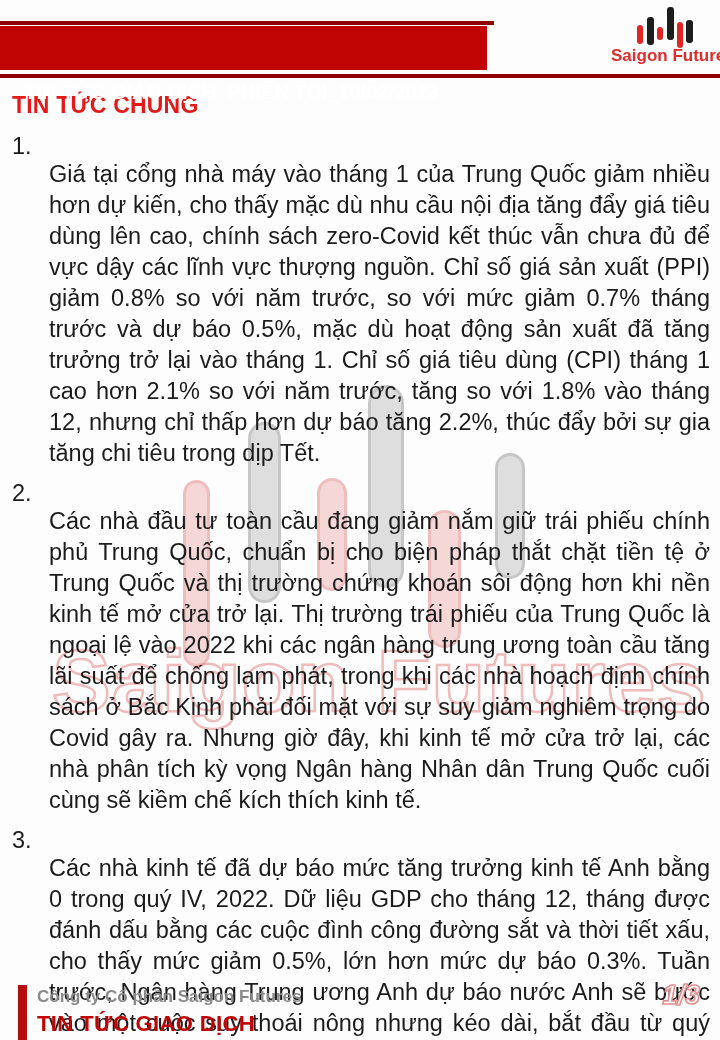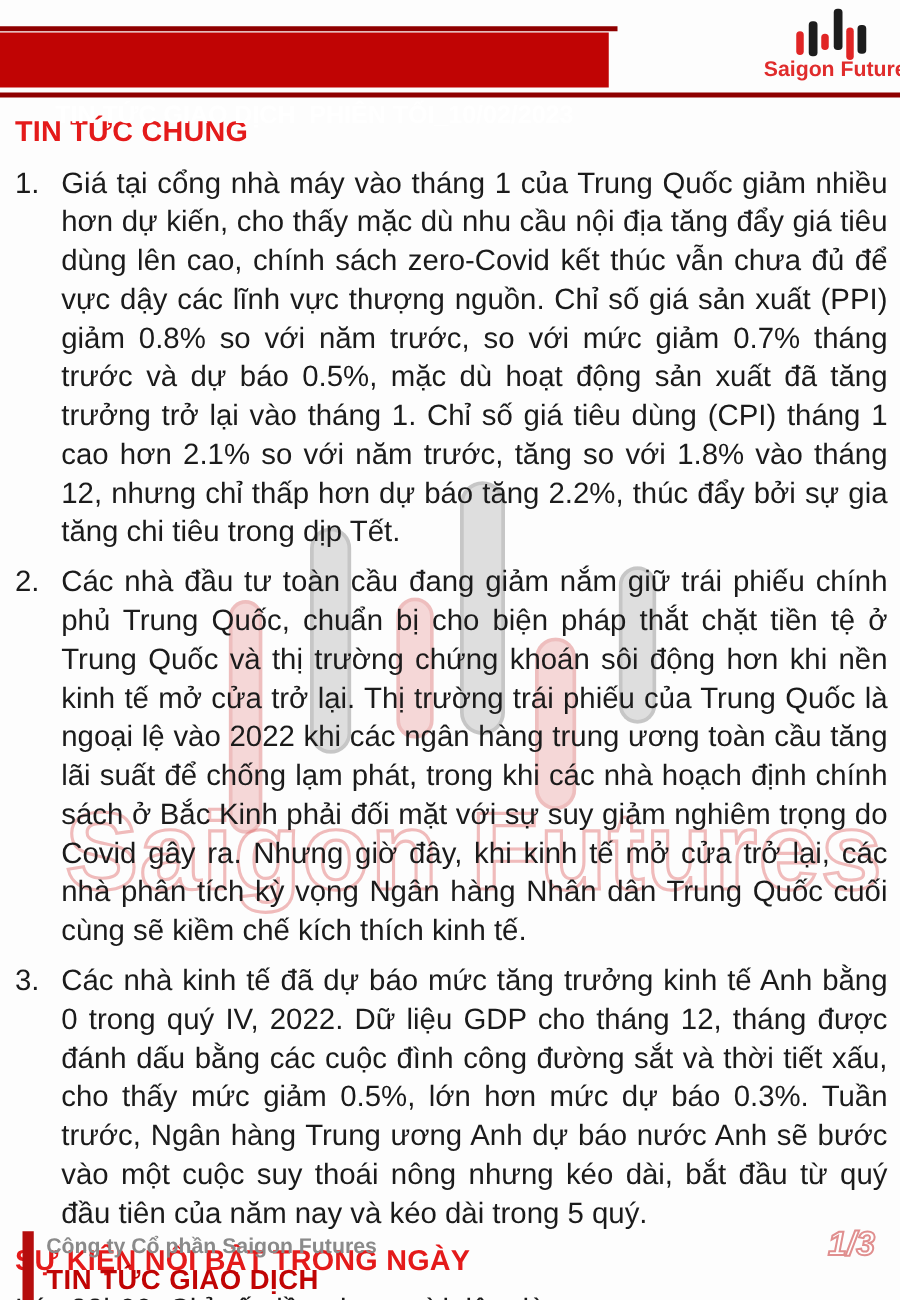--- a/index.html
+++ b/index.html
@@ -28,21 +28,21 @@
     color: rgba(255,255,255,0.0);
     -webkit-text-stroke: 2.5px rgba(222,95,95,0.42);
   }
 
   
   .hdr-topline { position: absolute; left: 0; top: 21px; width: 494px; height: 4px; background: #8f0000; z-index: 2; }
   .hdr-bar {
     position: absolute; left: 0; top: 26px; width: 487px; height: 44px;
     background: #c00404; z-index: 2;
     color: #ffffff; font-weight: bold; font-size: 20px; line-height: 44px;
-    padding-left: 22px; white-space: pre;
+    padding-left: 2px; white-space: pre;
   }
   .hdr-rule { position: absolute; left: 0; top: 74px; width: 720px; height: 4px; background: #8f0000; z-index: 2; }
   .logo { position: absolute; left: 600px; top: 0; width: 120px; height: 70px; z-index: 2; }
   .logo .bar { position: absolute; border-radius: 3px; }
   .bar-red { background: #e02525; }
   .bar-black { background: #1d1d1d; }
   .lg-b1 { left: 37px; top: 25px; width: 6px; height: 19px; }
   .lg-b2 { left: 47px; top: 17px; width: 7px; height: 28px; }
   .lg-b3 { left: 57px; top: 27px; width: 6px; height: 13px; }
   .lg-b4 { left: 67px; top: 7px;  width: 7px; height: 33px; }
@@ -52,21 +52,21 @@
 
   
   .content { position: relative; z-index: 1; padding: 84px 10px 0 12px; }
   .section-heading {
     color: #e41a1a; font-weight: bold; font-size: 23px;
     margin: 8px 0 12px 0; letter-spacing: 0.2px;
   }
   .news-list { list-style: none; margin: 0; padding: 0; font-size: 23.5px; line-height: 31px; color: #1b1b1b; }
   .news-item { display: flex; margin-bottom: 9px; }
   .li-num { flex: 0 0 37px; width: 37px; }
-  .li-text { flex: 1; text-align: justify; }
+  .li-text { flex: 1; text-align: justify; margin-top: 28px; }
   .heading-events { margin: 4px 0 10px 0; }
   .event-line { font-size: 23.5px; line-height: 31px; color: #1b1b1b; margin: 0; }
 
   
   .footer { position: absolute; left: 0; bottom: 0; width: 720px; height: 58px; z-index: 2; background: transparent; }
   .footer-accent { position: absolute; left: 18px; top: 3px; width: 9px; height: 55px; background: #b50d0d; }
   .footer-company { position: absolute; left: 37px; top: 5px; color: #8a8a8a; font-weight: bold; font-size: 17px; }
   .footer-doctype { position: absolute; left: 37px; top: 29px; color: #c00404; font-weight: bold; font-size: 22px; letter-spacing: 0.4px; }
   .footer-page {
     position: absolute; right: 20px; top: -2px;

